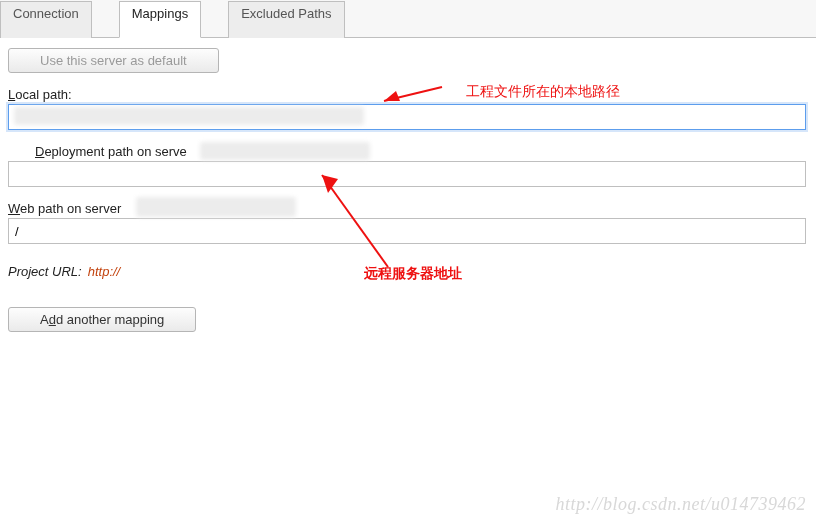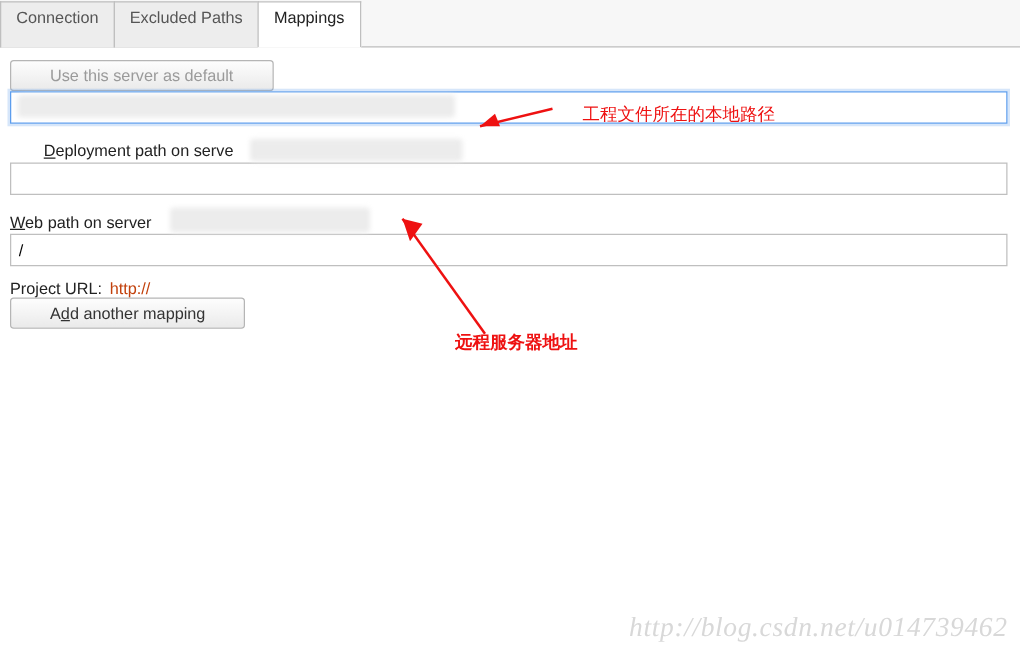--- a/index.html
+++ b/index.html
@@ -12,20 +12,21 @@
     width: 816px;
     height: 523px;
     overflow: hidden;
     position: relative;
   }
   .tabs {
     display: flex;
     border-bottom: 1px solid #bfbfbf;
     background: #f7f7f7;
     height: 38px;
+    gap: 28px;
   }
   .tab {
     padding: 4px 12px 3px 12px;
     border: 1px solid #bfbfbf;
     border-bottom: none;
     background: #ededed;
     color: #555;
     margin-right: -1px;
     position: relative;
     top: 1px;
@@ -69,54 +70,57 @@
     border: 1px solid #5c9ded;
     box-shadow: 0 0 0 2px rgba(92,157,237,0.25);
     outline: none;
   }
   .smudge {
     position:absolute;
     background: #ececec;
     border-radius: 3px;
     filter: blur(2px);
   }
-  .row-inline { display:flex; align-items:flex-end; gap:6px; margin-top:10px;}
+  .row-inline { display:flex; align-items:flex-end; gap:6px; margin-top:20px;font-style:italic;}
   .url-link { color:#c2410c; }
   .annotation {
     position:absolute;
     color:#e11;
     font-size:14px;
     font-family: "SimSun","Songti SC",serif;
     white-space:nowrap;
   }
   .arrow { position:absolute; pointer-events:none; }
   .watermark {
     position:absolute;
     right:10px;
     bottom:8px;
     color:#d8d8d8;
     font-style:italic;
     font-family: Georgia, serif;
-    font-size:22px;
+    font-size:18px;
     letter-spacing:0.5px;
   }
 </style>
 </head>
 <body>
 
 <div class="tabs">
   <div class="tab">Connection</div>
+  <div class="tab active">Mappings</div>
   <div class="tab">Excluded Paths</div>
-  <div class="tab active">Mappings</div>
 </div>
 
 <div class="content">
 
   <button class="btn disabled">Use this server as default</button>
 
+  <div class="field-label">
+    <span class="u">L</span><span>ocal path:</span>
+  </div>
   <div style="position:relative;">
     <input class="text-input focused" type="text" value="" style="">
     <div class="smudge" style="left:6px; top:3px; width:350px; height:18px;"></div>
   </div>
 
   <div class="field-label" style="position:relative;margin-left:27px;">
     <span class="u">D</span><span>eployment path on serve</span>
     <div class="smudge" style="left:165px; top:-2px; width:170px; height:18px;"></div>
   </div>
   <input class="text-input" type="text" value="" style="">
@@ -125,21 +129,21 @@
     <span class="u">W</span><span>eb path on server</span>
     <div class="smudge" style="left:128px; top:-4px; width:160px; height:20px;"></div>
   </div>
   <input class="text-input" type="text" value="/" style="">
 
   <div class="row-inline">
     <span>Project URL:</span>
     <span class="url-link">http://</span>
   </div>
 
-  <div style="margin-top:0;">
+  <div style="margin-top:28px;">
     <button class="btn"><span>A</span><span style="text-decoration:underline;">d</span><span>d another mapping</span></button>
   </div>
 
 </div>
 
 <div class="annotation" style="left:466px; top:83px;">工程文件所在的本地路径</div>
 <svg class="arrow" style="left:370px; top:77px;" width="78" height="30">
   <line x1="72" y1="10" x2="14" y2="24" stroke="#e11" stroke-width="2"></line>
   <polygon points="14,24 26,14 30,24" fill="#e11"></polygon>
 </svg>

